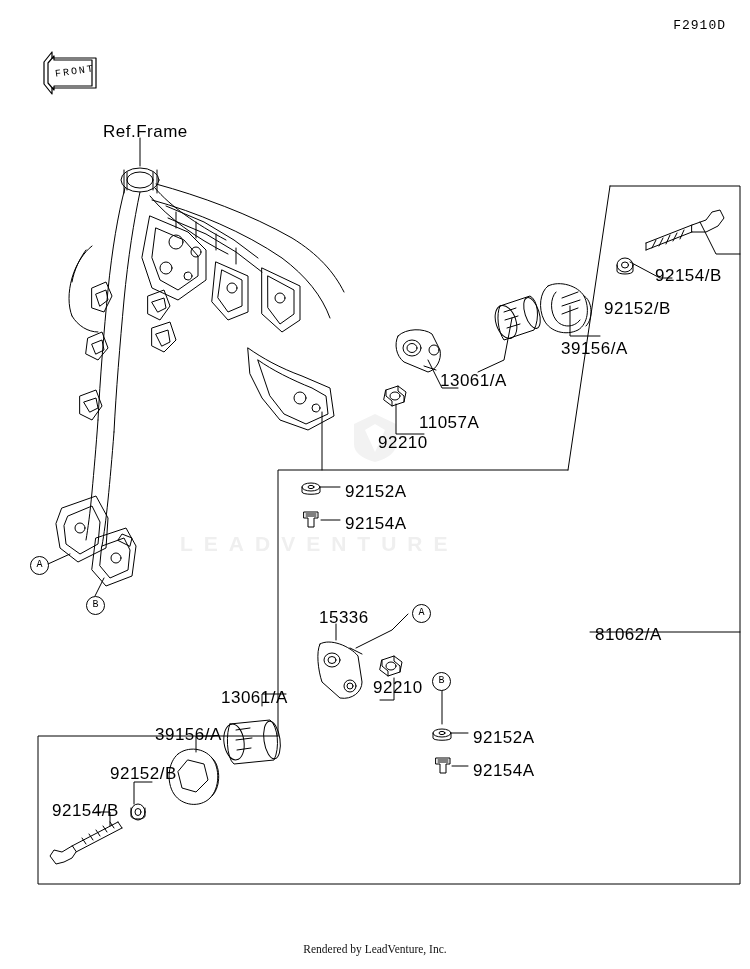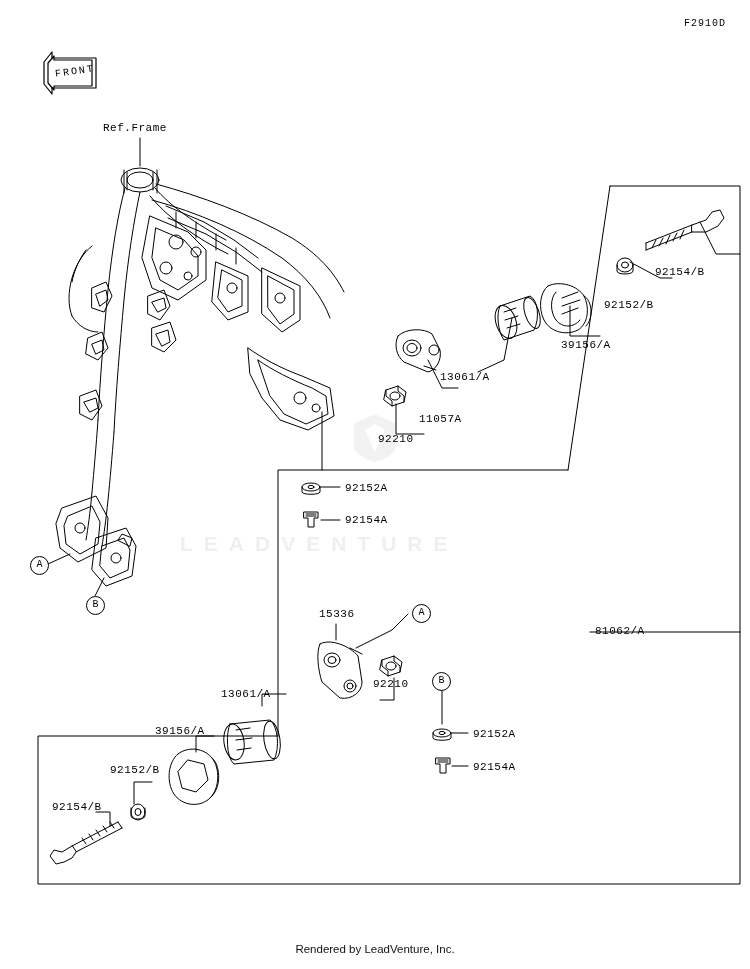--- a/index.html
+++ b/index.html
@@ -21,41 +21,41 @@
     width: 750px; height: 969px;
   }
   svg.layer {
     position: absolute;
     left: 0; top: 0;
     width: 750px;
     height: 969px;
   }
   .lbl {
     position: absolute;
-    font-family: Liberation Mono, monospace;
-    font-size: 11px;
+    font-family: Liberation Sans, sans-serif;
+    font-size: 17px;
     letter-spacing: 0.5px;
     white-space: nowrap;
     color: #000;
   }
   .code-top {
     position: absolute;
     right: 24px;
     top: 18px;
-    font-size: 10px;
+    font-size: 13px;
     letter-spacing: 1px;
     padding-left: 20px;
   }
   .footer {
     position: absolute;
     left: 0;
     right: 0;
     bottom: 14px;
     text-align: center;
-    font-family: Liberation Sans, sans-serif;
+    font-family: Liberation Serif, serif;
     font-size: 11.5px;
     color: #111;
   }
   .watermark {
     position: absolute;
     left: 0;
     top: 0;
     width: 750px;
     height: 969px;
     pointer-events: none;

